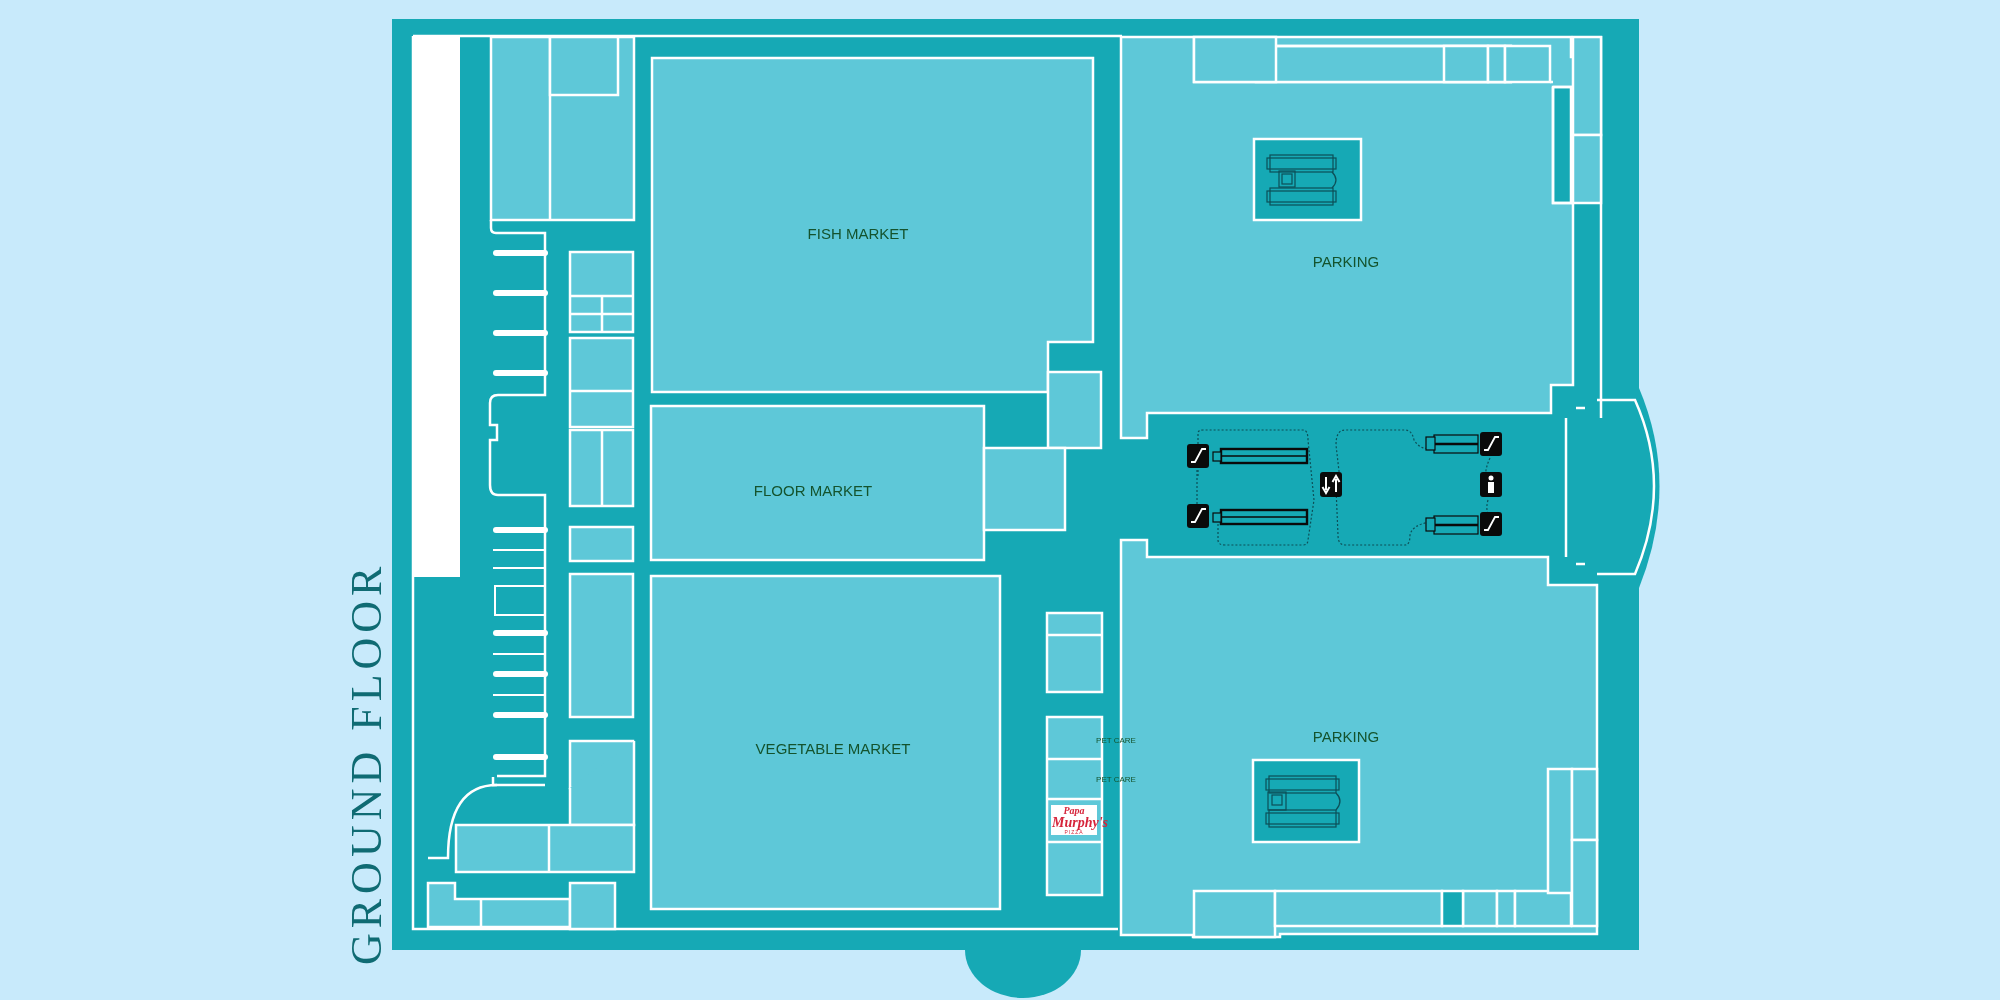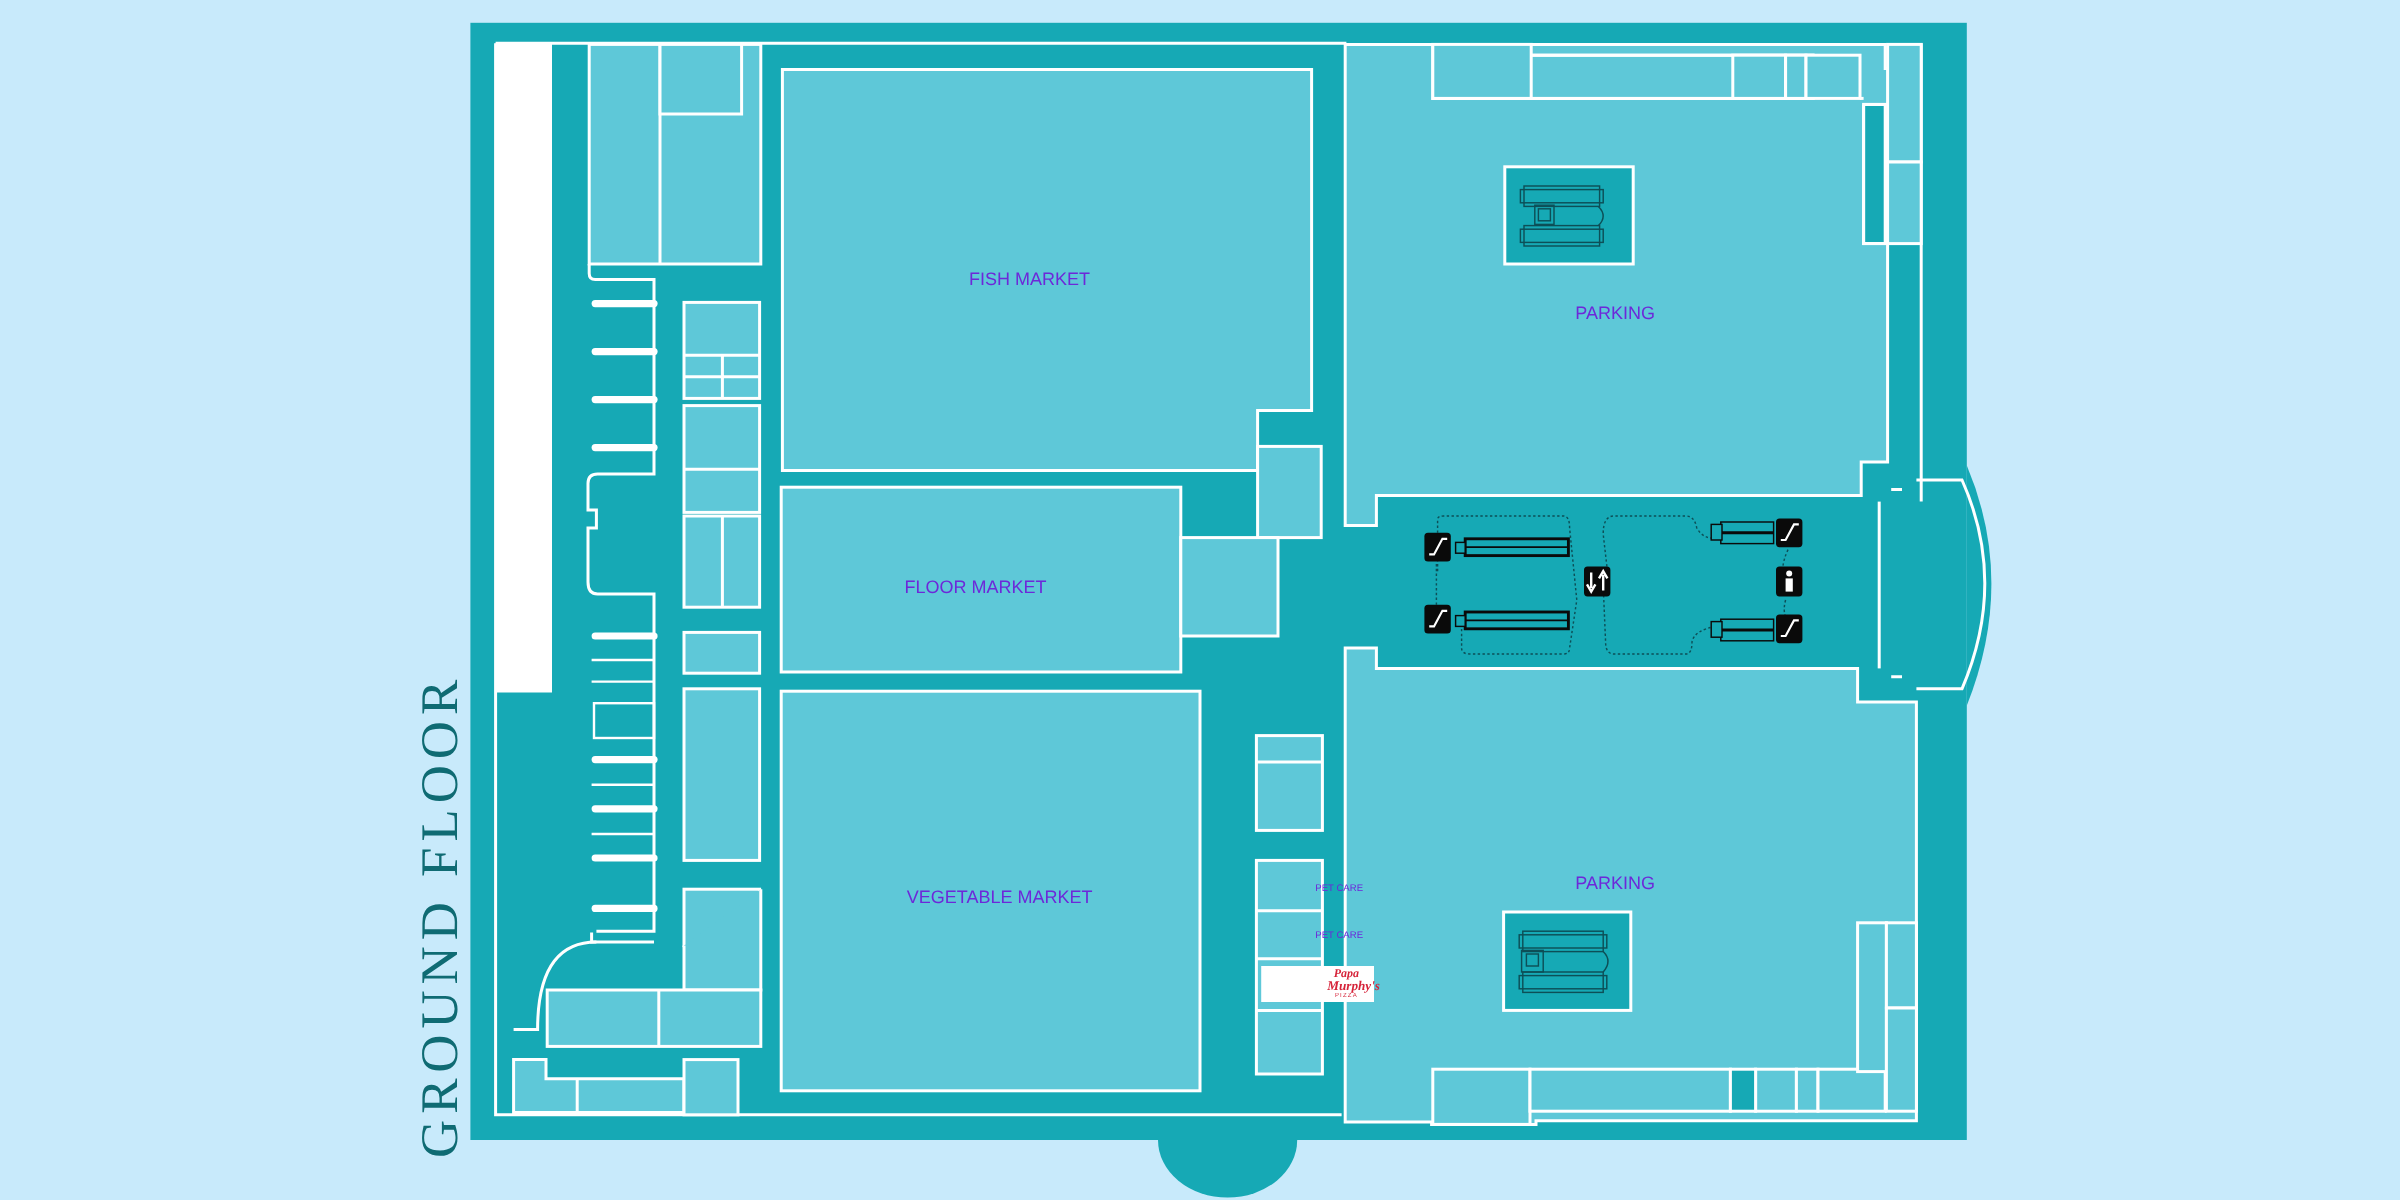--- a/index.html
+++ b/index.html
@@ -1,24 +1,24 @@
 <!DOCTYPE html>
 <html><head>
 <meta charset="utf-8">
 <style>
   html, body { margin:0; padding:0; }
   body { width:2000px; height:1000px; background:#c8eafb; position:relative; overflow:hidden; font-family:"Liberation Sans", sans-serif; }
   #plan { position:absolute; left:0; top:0; width:2000px; height:1000px; }
   .floor-title { position:absolute; left:341px; top:965px; transform-origin:0 0; transform:rotate(-90deg);
     font-family:"Liberation Serif","DejaVu Serif", serif; font-size:44px; letter-spacing:5px; color:#0f6b73; white-space:nowrap; }
-  .lbl { position:absolute; transform:translate(-50%,-50%); font-size:15px; color:#6d28d9; white-space:nowrap; font-family:"Liberation Sans", sans-serif; }
+  .lbl { position:absolute; transform:translate(-50%,-50%); font-size:15px; color:#14532d; white-space:nowrap; font-family:"Liberation Sans", sans-serif; }
   .lbl.small { font-size:8px;margin-left:43px; }
-  .logo { position:absolute; left:1051px; top:805px; width:46px; height:30px; background:#fff; display:flex; flex-direction:column; align-items:center; justify-content:center; line-height:1;padding-left:48px; }
+  .logo { position:absolute; left:1051px; top:805px; width:46px; height:30px; background:#fff; display:flex; flex-direction:column; align-items:center; justify-content:center; line-height:1; }
   .logo .l1 { font-family:"Liberation Serif", serif; font-style:italic; font-weight:bold; color:#d6243a; font-size:10px; }
-  .logo .l2 { font-family:"Liberation Serif", serif; font-style:italic; font-weight:bold; color:#d6243a; font-size:11px;margin-left:12px; }
+  .logo .l2 { font-family:"Liberation Serif", serif; font-style:italic; font-weight:bold; color:#d6243a; font-size:14px;margin-left:12px; }
   .logo .l3 { font-size:5px; color:#d6243a; letter-spacing:1px; }
 </style>
 </head>
 <body>
 
 <svg id="plan" viewBox="0 0 2000 1000" xmlns="http://www.w3.org/2000/svg">
 
   <g fill="#16a9b5">
     <rect x="392" y="19" width="1247" height="931"></rect>
 

